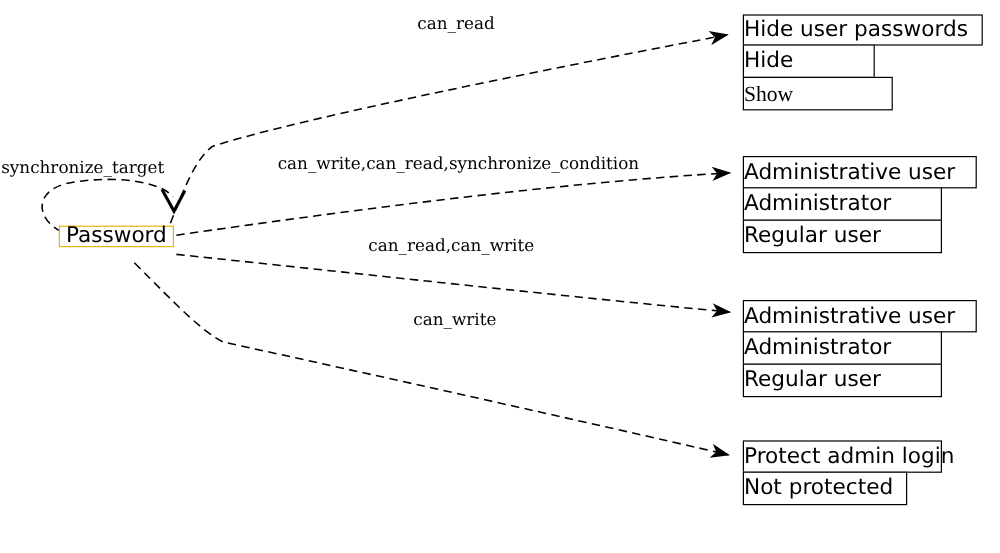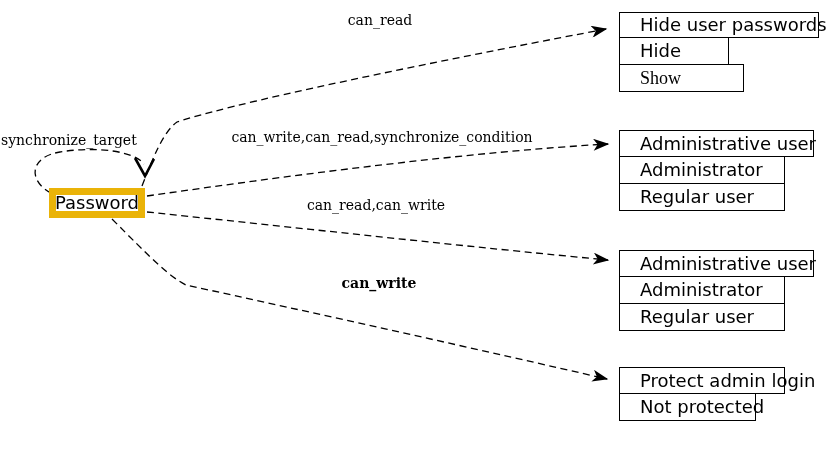--- a/index.html
+++ b/index.html
@@ -9,43 +9,43 @@
     height: 461px;
     background: #ffffff;
     font-family: "DejaVu Sans", "Liberation Sans", sans-serif;
     color: #000000;
     overflow: hidden;
   }
   .edges-layer { position: absolute; left: 0; top: 0; }
   .node {
     position: absolute;
     left: 49px; top: 188px;
-    width: 96px; height: 30px;
+    width: 96px; height: 18px;
     box-sizing: border-box;
-    border: 7px solid #eab308;
+    border: 1px solid #eab308;
     background: #fff;
     display: flex; align-items: center; justify-content: center;
     font-size: 18px; line-height: 1;
     white-space: nowrap;
   }
   .elabel {
     position: absolute;
     font-family: "DejaVu Serif", "Liberation Serif", serif;
     font-size: 14px;
     line-height: 1.05;
     white-space: nowrap;
   }
   .elabel.centered { transform: translateX(-50%); }
   .enum-table { position: absolute; }
   .enum-table .hdr, .enum-table .row {
     box-sizing: border-box;
     border: 1px solid #000;
     background: #fff;
     display: flex; align-items: center;
-    padding-left: 20px;
+    padding-left: 0;
     font-size: 18px; line-height: 1;
     white-space: nowrap;
   }
   .enum-table .row { margin-top: -1px; }
 </style>
 </head>
 <body>
 
 <div class="canvas">
 
@@ -70,21 +70,21 @@
   </svg>
 
   <div class="node">Password</div>
 
   <div class="elabel centered" style="left:380px; top:13px;">can_read</div>
 
   <div class="elabel centered" style="left:382px; top:130px;">can_write,can_read,synchronize_condition</div>
 
   <div class="elabel centered" style="left:376px; top:198px;">can_read,can_write</div>
 
-  <div class="elabel centered" style="left:379px; top:276px;font-weight:bold;">can_write</div>
+  <div class="elabel centered" style="left:379px; top:260px;">can_write</div>
 
   <div class="elabel" style="left:1px; top:133px;">synchronize_target</div>
 
   <div class="enum-table" style="left:619px; top:12px;">
     <div class="hdr" style="width:200px; height:26px;">Hide user passwords</div>
     <div class="row" style="width:110px; height:28px;">Hide</div>
     <div class="row" style="width:125px; height:28px;font-family:Liberation Serif, serif;">Show</div>
   </div>
 
   <div class="enum-table" style="left:619px; top:130px;">

